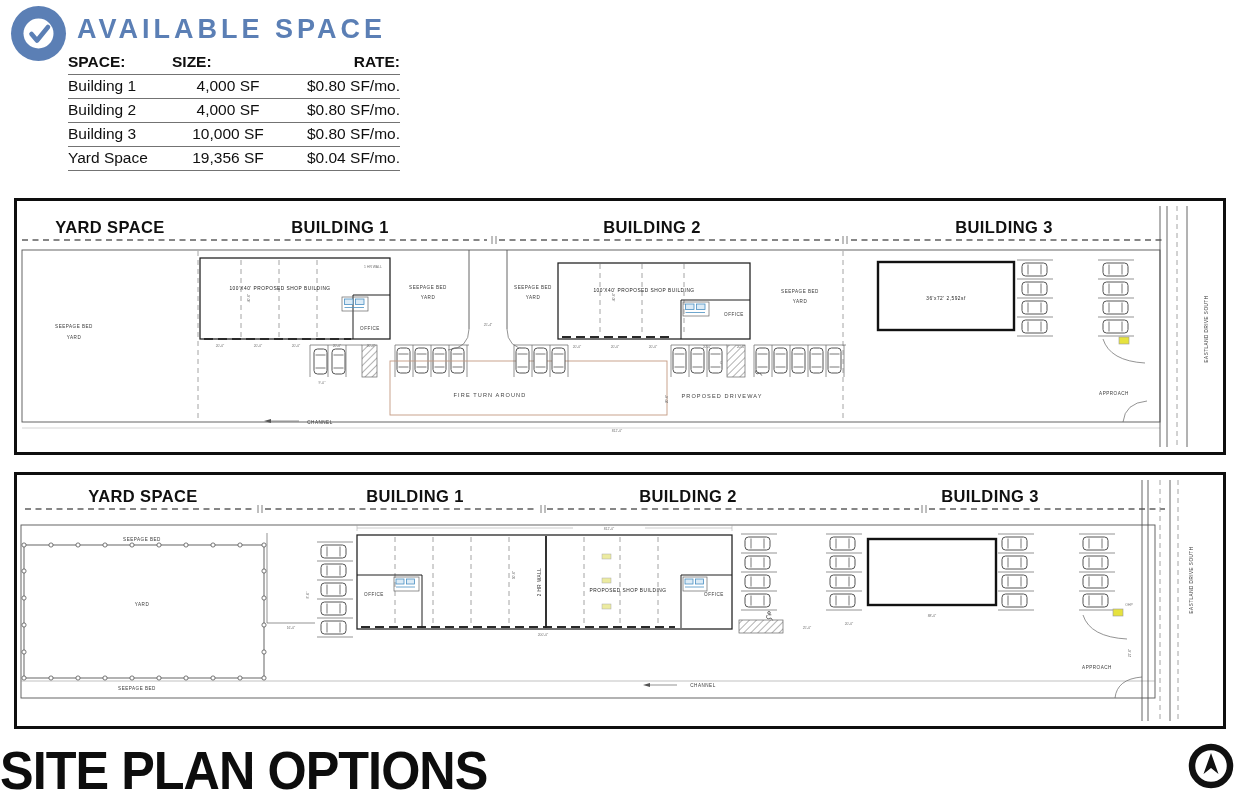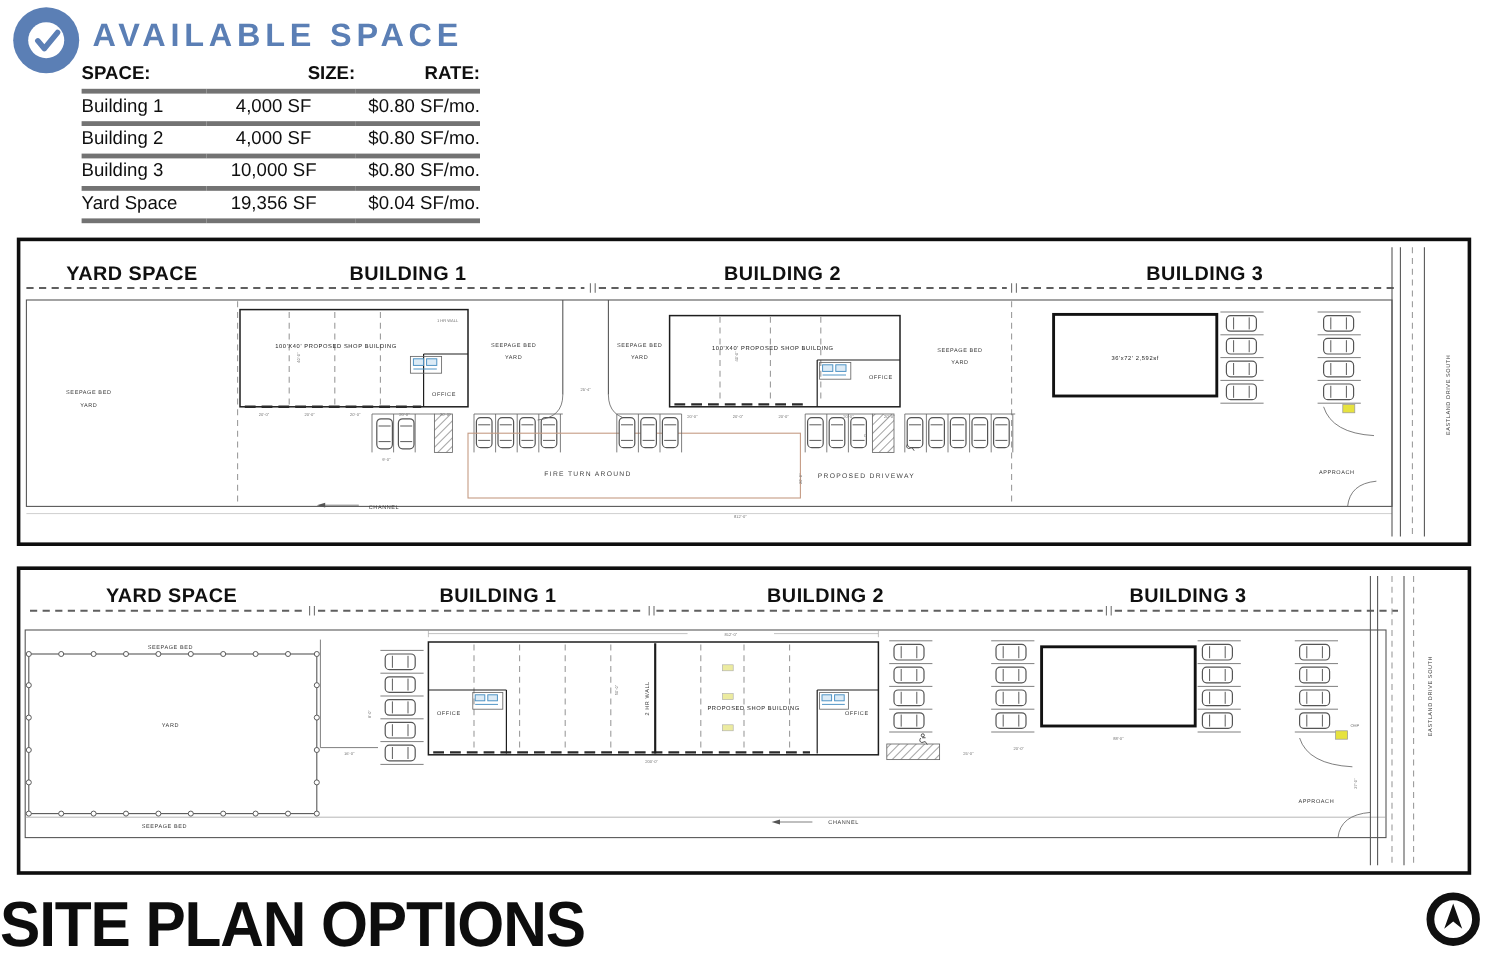--- a/index.html
+++ b/index.html
@@ -5,26 +5,26 @@
   html,body{margin:0;padding:0}
   body{width:1240px;height:808px;background:#fff;position:relative;overflow:hidden;
        font-family:"Liberation Sans",sans-serif;color:#111}
 
   .check-wrap{position:absolute;left:10px;top:5px;width:57px;height:57px}
   .avail-title{position:absolute;left:77px;top:14px;margin:0;font-size:27px;font-weight:800;
                letter-spacing:4px;color:#5b7fb5;white-space:nowrap}
 
   table.space-table{position:absolute;left:68px;top:51px;border-collapse:collapse;
                     font-size:15.5px;color:#0f0f0f}
-  table.space-table tr{border-bottom:4px solid #737373}
+  table.space-table tr{border-bottom:1px solid #737373}
   table.space-table th,table.space-table td{padding:2px 0 3px;font-weight:400}
   table.space-table th{font-weight:700}
   .c1{width:104px;text-align:left}
   .c2{width:112px;text-align:center;padding-right:12px !important}
-  th.c2{text-align:right;padding-right:0 !important}
+  th.c2{text-align:left;padding-right:0 !important}
   .c3{width:104px;text-align:right}
 
   .panel{position:absolute;left:14px;width:1206px;height:251px;border:3px solid #0e0e0e;background:#fff}
   .p1{top:198px}.p2{top:472px}
   svg.plan{display:block;width:1206px;height:251px}
 
   svg text{text-anchor:middle;font-family:"Liberation Sans",sans-serif}
   .hd{font-size:16.5px;font-weight:bold;fill:#101010;letter-spacing:.4px}
   .nm{font-size:4.8px;fill:#222;letter-spacing:.5px}
   .lb{font-size:4.6px;fill:#3a3a3a;letter-spacing:.5px}

